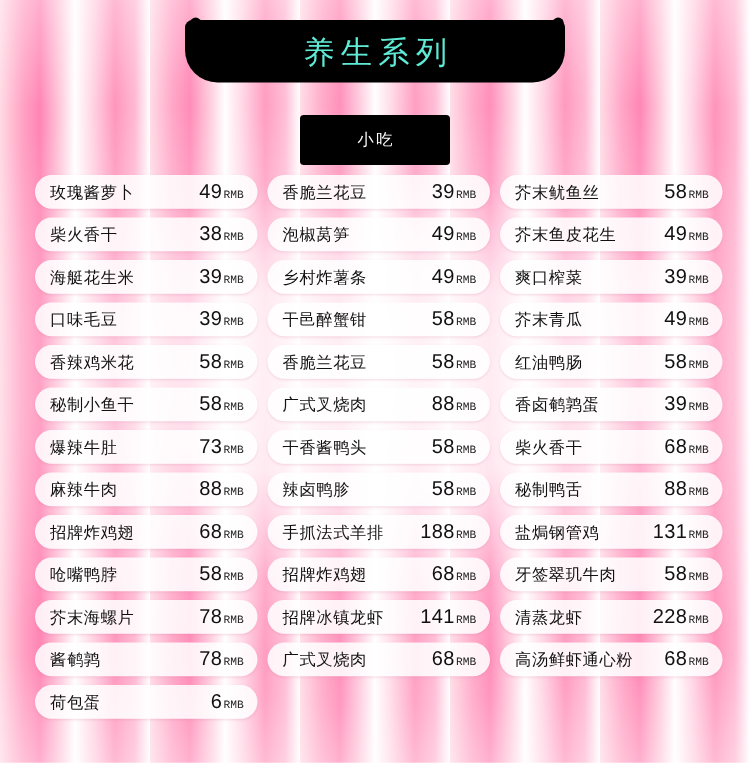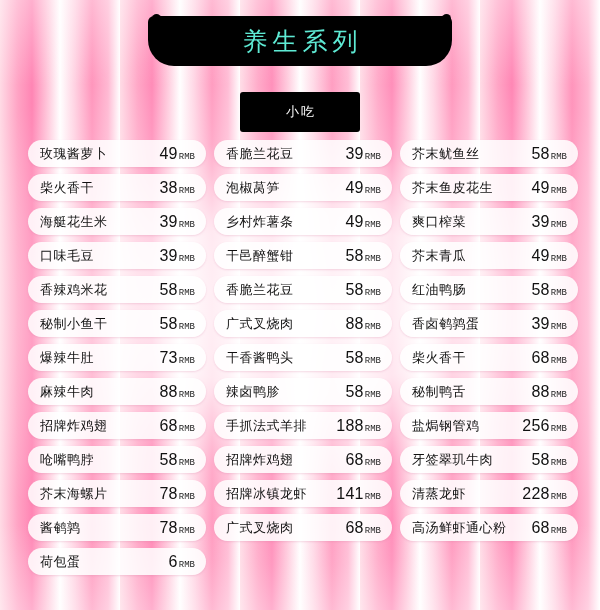--- a/index.html
+++ b/index.html
@@ -403,21 +403,21 @@
         <div class="item">
           <span class="name">秘制鸭舌</span>
           <span class="price-wrap">
             <span class="price">88</span>
             <span class="cur">RMB</span>
           </span>
         </div>
         <div class="item">
           <span class="name">盐焗钢管鸡</span>
           <span class="price-wrap">
-            <span class="price">256</span>
+            <span class="price">131</span>
             <span class="cur">RMB</span>
           </span>
         </div>
         <div class="item">
           <span class="name">牙签翠玑牛肉</span>
           <span class="price-wrap">
             <span class="price">58</span>
             <span class="cur">RMB</span>
           </span>
         </div>

